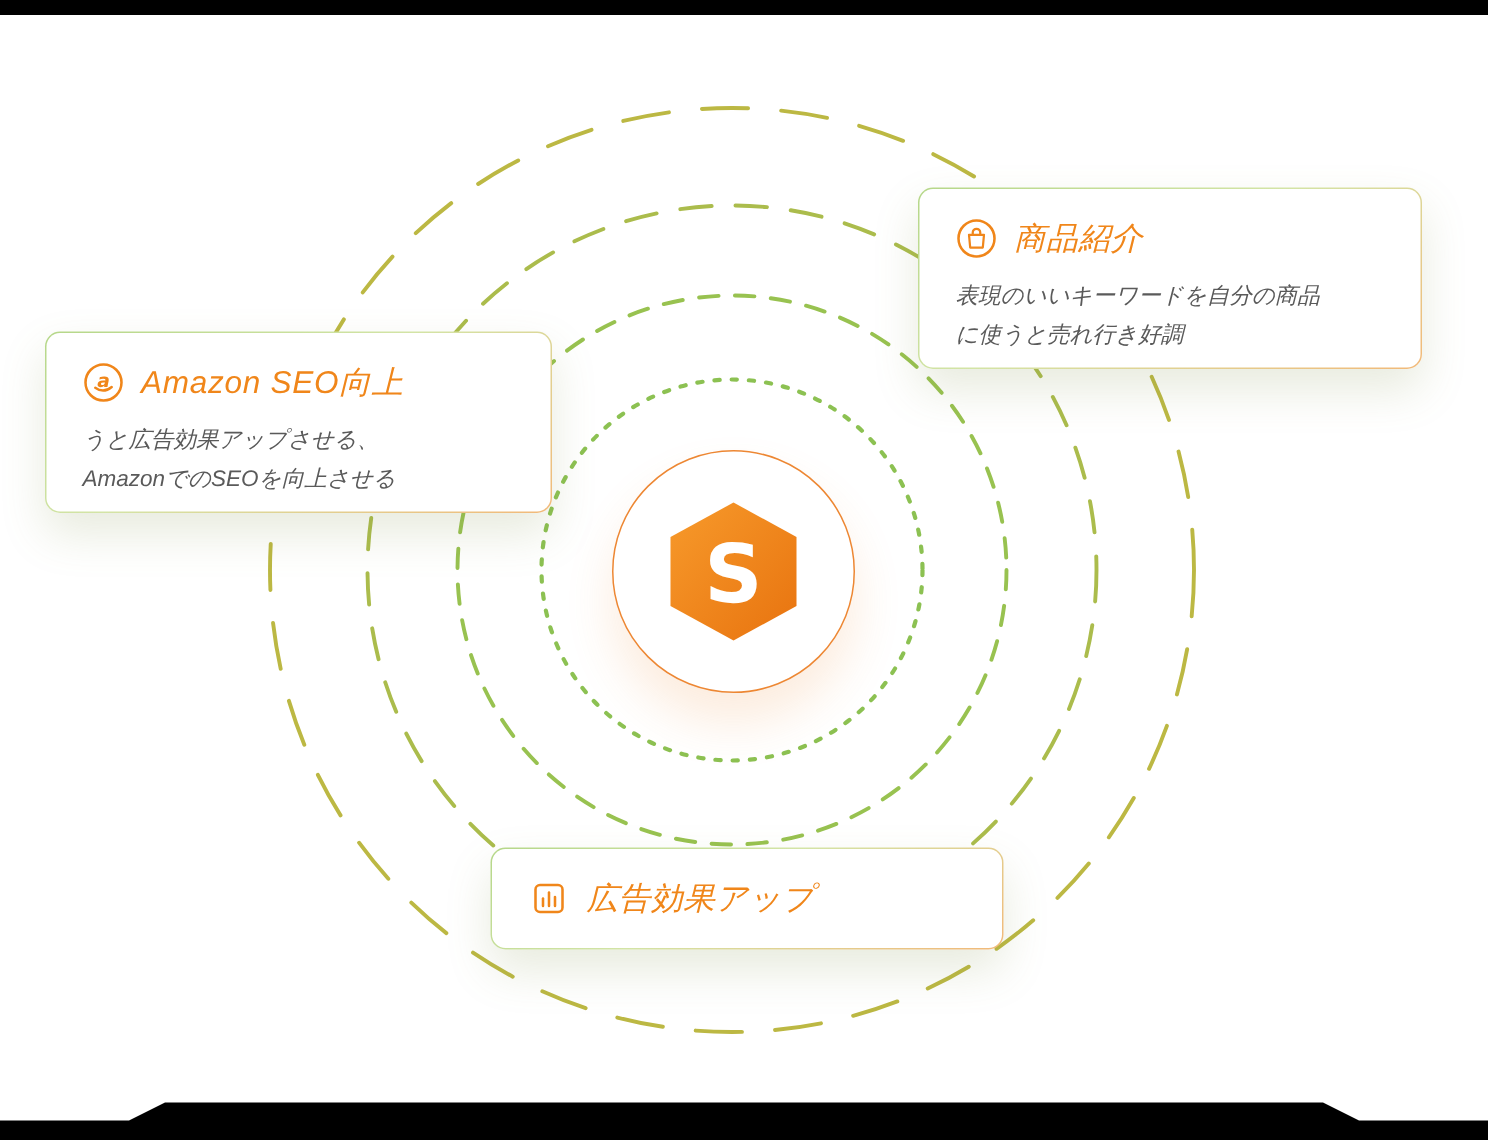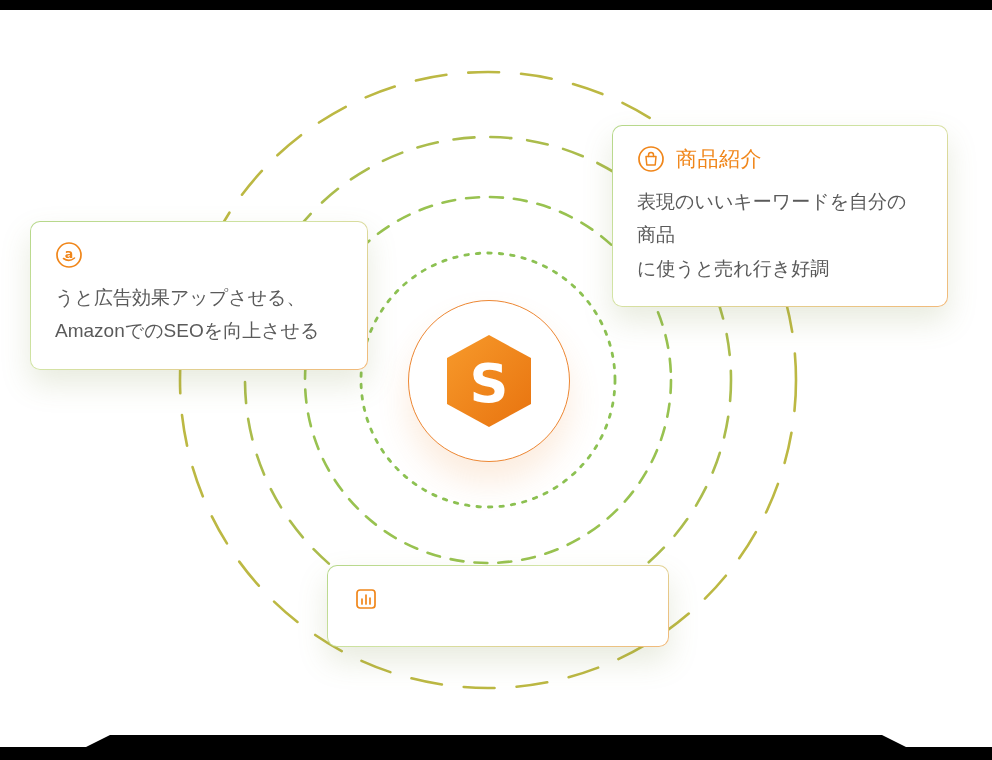--- a/index.html
+++ b/index.html
@@ -45,38 +45,39 @@
   .card {
     position:absolute;
     border-radius:10px;
     padding:1px;
     background:linear-gradient(150deg,#b5d789 0%, #d3e4a6 45%, #f2b979 100%);
     box-shadow:0 14px 30px rgba(130,145,70,0.18);
   }
   .card-inner {
     background:#ffffff;
     border-radius:9px;
-    padding:19px 24px 21px 24px;
+    padding:19px 24px 7px 24px;
     height:100%;
     box-sizing:border-box;
+    font-style:italic;
   }
   .card-title-row {
     display:flex; align-items:center; gap:11px;
     margin-bottom:12px;
   }
   .card-title {
     color:#F0861A;
     font-size:21px;
     font-weight:500;
     letter-spacing:0.5px;
     white-space:nowrap;
   }
   .card-body {
     color:#5a5a5a;
-    font-size:19px;
+    font-size:15px;
     line-height:1.75;
     white-space:pre-line;
   }
   .card-amazon-seo { left:30px;  top:221px; width:336px; }
   .card-product    { left:612px; top:125px; width:334px; }
   .card-ad         { left:327px; top:565px; width:340px; }
 
   .title-icon { flex:0 0 auto; display:block; }
 </style>
 </head>
@@ -107,20 +108,21 @@
   </div>
 
   <div class="card card-amazon-seo">
     <div class="card-inner">
       <div class="card-title-row">
         <svg class="title-icon" width="28" height="28" viewBox="0 0 28 28">
           <circle cx="14" cy="14" r="12" fill="none" stroke="#F0861A" stroke-width="1.7"></circle>
           <text x="14" y="12.5" text-anchor="middle" dominant-baseline="central" font-family="DejaVu Sans, sans-serif" font-weight="bold" font-size="12.5" fill="#F0861A">a</text>
           <path d="M8.5 17.5 Q14 21.5 19.5 17" fill="none" stroke="#F0861A" stroke-width="1.6" stroke-linecap="round"></path>
         </svg>
+        <span class="card-title">Amazon SEO向上</span>
       </div>
       <div class="card-body">うと広告効果アップさせる、
 AmazonでのSEOを向上させる</div>
     </div>
   </div>
 
   <div class="card card-product">
     <div class="card-inner">
       <div class="card-title-row">
         <svg class="title-icon" width="28" height="28" viewBox="0 0 28 28">
@@ -137,20 +139,21 @@
 
   <div class="card card-ad">
     <div class="card-inner">
       <div class="card-title-row">
         <svg class="title-icon" width="28" height="28" viewBox="0 0 28 28">
           <rect x="5" y="5" width="18" height="18" rx="3" fill="none" stroke="#F0861A" stroke-width="1.7"></rect>
           <line x1="10" y1="19" x2="10" y2="14" stroke="#F0861A" stroke-width="1.7" stroke-linecap="round"></line>
           <line x1="14" y1="19" x2="14" y2="10" stroke="#F0861A" stroke-width="1.7" stroke-linecap="round"></line>
           <line x1="18" y1="19" x2="18" y2="13" stroke="#F0861A" stroke-width="1.7" stroke-linecap="round"></line>
         </svg>
+        <span class="card-title">広告効果アップ</span>
       </div>
     </div>
   </div>
 
   <svg class="bottom-bar-svg" viewBox="0 0 992 760">
     <polygon points="0,747 86,747 110,735 882,735 906,747 992,747 992,760 0,760" fill="#000000"></polygon>
   </svg>
 
 </div>
 

